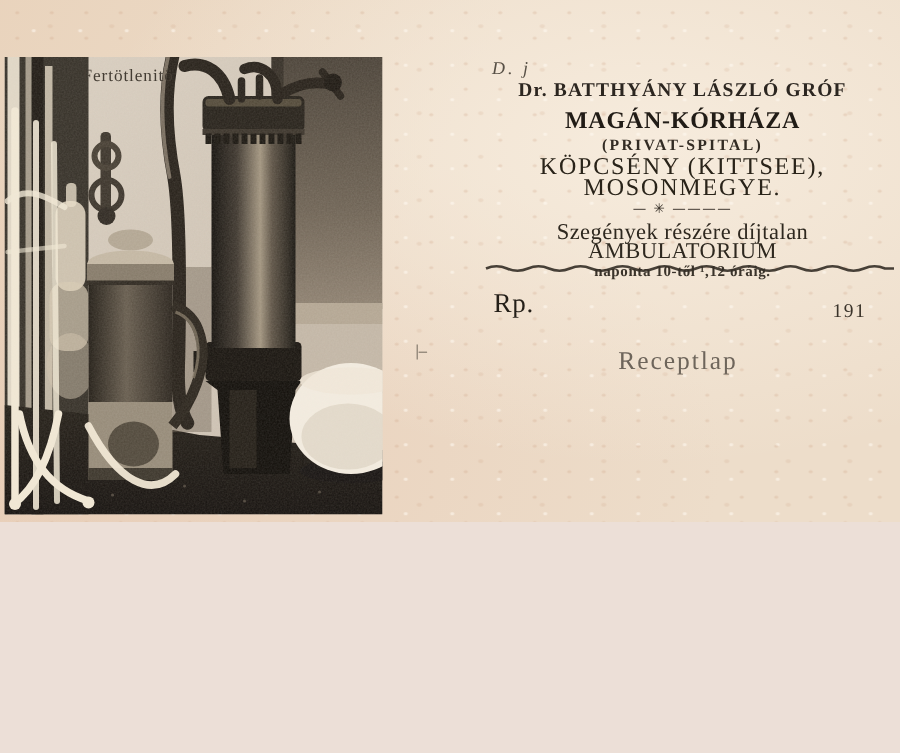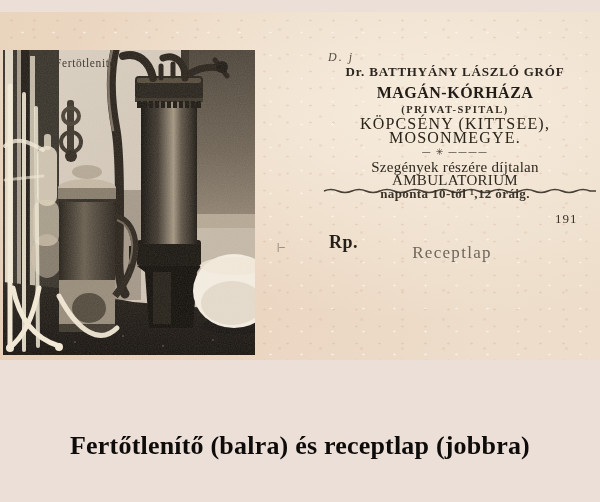--- a/index.html
+++ b/index.html
@@ -3,21 +3,21 @@
 <meta charset="utf-8">
 <style>
   html,body{margin:0;padding:0;}
   body{background:#ecdfd7;}
   .stage{
     position:relative;width:600px;height:502px;overflow:hidden;
     background:#ecdfd7;font-family:"Liberation Serif", serif;
   }
   
   .scan{
-    position:absolute;left:0;top:12px;width:600px;height:348px;
+    position:absolute;left:0;top:0;width:600px;height:348px;
     background-color:#edddca;
     background-image:
       radial-gradient(rgba(203,158,128,0.25) 1px, transparent 1.7px),
       radial-gradient(rgba(255,250,242,0.55) 1px, transparent 1.7px),
       radial-gradient(rgba(198,150,118,0.16) 1.3px, transparent 2.2px),
       radial-gradient(ellipse at 72% 28%, rgba(248,238,224,0.85), rgba(237,217,197,0) 60%),
       radial-gradient(ellipse at 12% 88%, rgba(228,192,168,0.45), rgba(237,217,197,0) 55%),
       linear-gradient(115deg, rgba(230,204,178,0.55), rgba(242,226,206,0) 45%);
     background-size:23px 17px, 31px 23px, 41px 29px, 100% 100%, 100% 100%, 100% 100%;
     background-position:0 0, 7px 9px, 13px 3px, 0 0, 0 0, 0 0;
@@ -37,23 +37,23 @@
     font-style:italic;font-size:12px;color:#575046;letter-spacing:2px;
   }
   .lh-center{position:absolute;left:52px;top:48px;width:290px;text-align:center;}
   .ln-univ{font-size:7.5px;letter-spacing:1px;font-weight:bold;color:#3a332a;margin-top:4px;line-height:8px;}
   .ln-doctor{font-size:13px;font-weight:bold;letter-spacing:.8px;margin-top:4px;line-height:16px;color:#2c2620;}
   .ln-hospital{font-size:16px;font-weight:bold;letter-spacing:.5px;margin-top:2px;line-height:22px;color:#211c16;}
   .ln-privat{font-size:10.5px;font-weight:bold;letter-spacing:1.5px;margin-top:0;line-height:12px;color:#332c24;}
   .ln-location{font-size:16px;font-weight:normal;letter-spacing:1.2px;margin-top:1px;line-height:14px;color:#292319;}
   .ln-ornament{font-size:9px;margin-top:3px;line-height:9px;color:#3a332b;letter-spacing:1px;font-family:"DejaVu Sans", sans-serif;}
   .ln-ambulatorium{font-size:15px;font-weight:normal;letter-spacing:.3px;margin-top:4px;line-height:13px;color:#2e281f;}
-  .ln-hours{font-size:13px;font-weight:bold;letter-spacing:.4px;margin-top:2px;line-height:10px;color:#3a332a;}
+  .ln-hours{font-size:10px;font-weight:bold;letter-spacing:.4px;margin-top:2px;line-height:10px;color:#3a332a;}
   .wavy{position:absolute;left:65px;top:174px;}
-  .rp{position:absolute;left:71px;top:192px;font-size:18px;font-weight:bold;color:#241f18;letter-spacing:.5px;margin-top:28px;}
+  .rp{position:absolute;left:71px;top:192px;font-size:18px;font-weight:normal;color:#241f18;letter-spacing:.5px;}
   .year{position:absolute;left:297px;top:199px;font-size:13px;color:#3a332a;letter-spacing:1px;}
   .margin-mark{position:absolute;left:19px;top:228px;font-size:11px;color:#5a5248;}
   .receptlap{
     position:absolute;left:134px;top:231px;width:120px;text-align:center;
     font-size:17px;color:#6e655b;letter-spacing:1.3px;
   }
   
   .caption-bar{position:absolute;left:0;top:397px;width:600px;height:105px;background:#ecdfd7;}
   .caption{
     position:absolute;left:0;top:34px;width:100%;text-align:center;
@@ -239,16 +239,13 @@
         <path d="M1 5 Q8 2 15 5 T29 5 T43 5 T57 5 T71 5 T85 5 T99 5 T113 5 T127 5 T141 5 T155 5 T169 5 T183 5 T197 5 T211 5 T225 5 T239 5 T253 5 T267 5 L273 5" stroke="#342e26" stroke-width="1.7" fill="none" opacity="0.9"></path>
       </svg>
 
       <div class="rp">Rp.</div>
       <div class="year">191</div>
       <div class="margin-mark">|–</div>
       <div class="receptlap">Receptlap</div>
     </div>
   </div>
 
-  <div class="caption-bar">
-    <div class="caption">Fertőtlenítő (balra) és receptlap (jobbra)</div>
-  </div>
 </div>
 
 </body></html>

